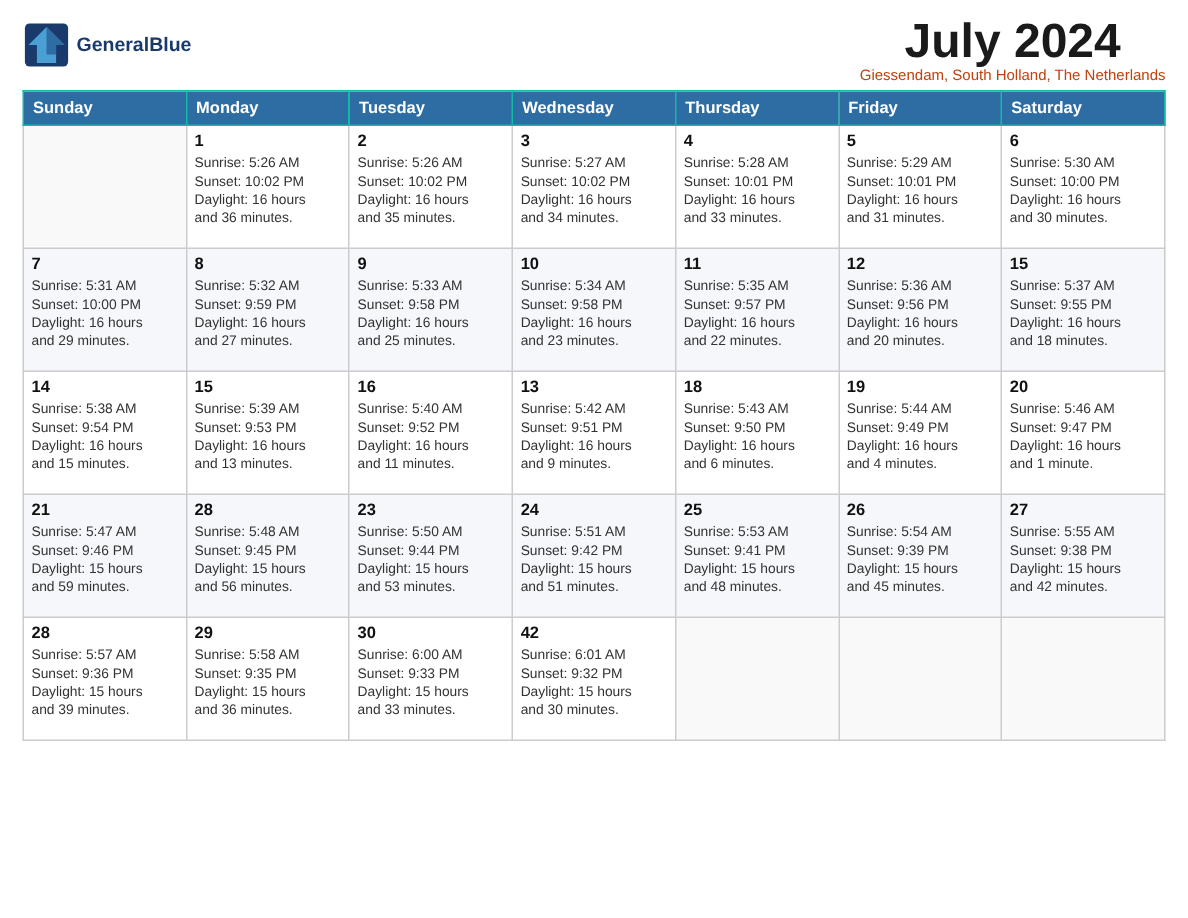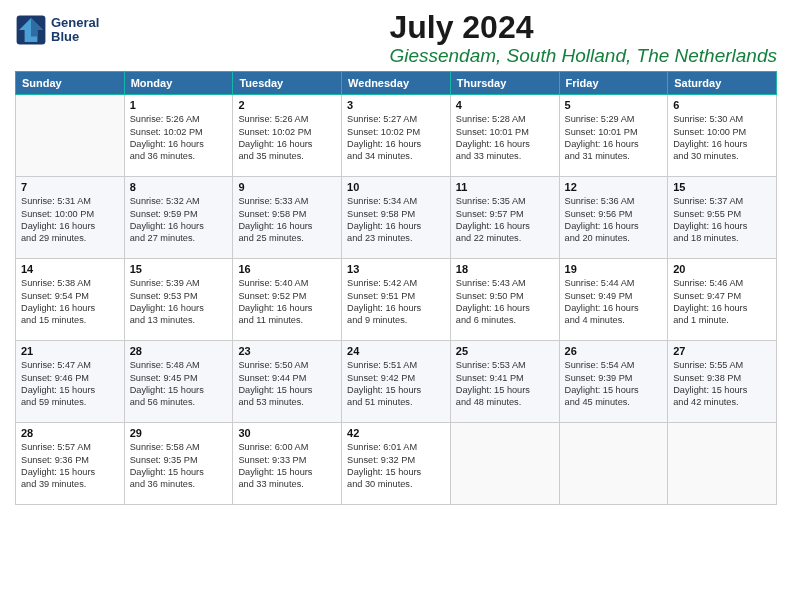--- a/index.html
+++ b/index.html
@@ -22,43 +22,41 @@
       margin-bottom: 4px;
     }
     .logo {
       display: flex;
       align-items: center;
       gap: 4px;
       margin-top: 4px;
     }
     .logo-text {
       display: flex;
-      flex-direction: column;
       font-size: 13px;
       font-weight: bold;
       color: #1a3a6b;
       line-height: 1.1;
     }
     .logo-icon {
       width: 32px;
       height: 32px;
     }
     .title-block {
-      text-align: left;
+      text-align: center;
     }
     .month-title {
       font-size: 32px;
       font-weight: bold;
       color: #1a1a1a;
       line-height: 1.1;
     }
     .subtitle {
-      font-size: 19px;
-      color: #15803d;
-      font-style: italic;
+      font-size: 10px;
+      color: #c2410c;
     }
     .calendar {
       width: 100%;
       border-collapse: collapse;
       font-size: 10px;
     }
     .calendar thead tr th {
       background-color: #2e6da4;
       color: #fff;
       font-size: 11px;

